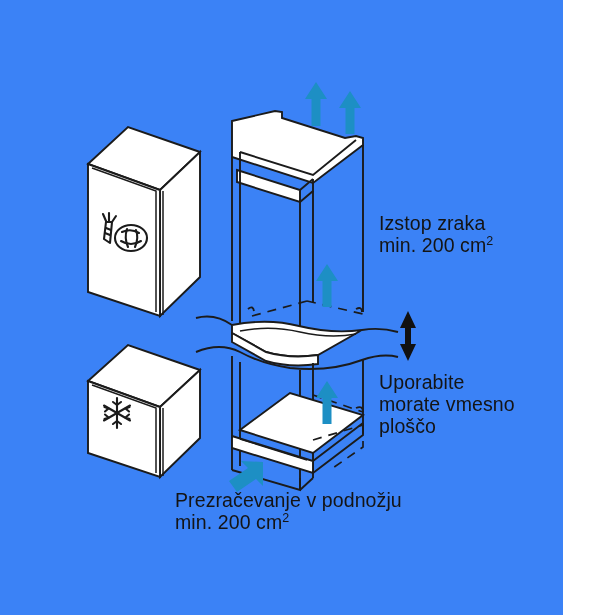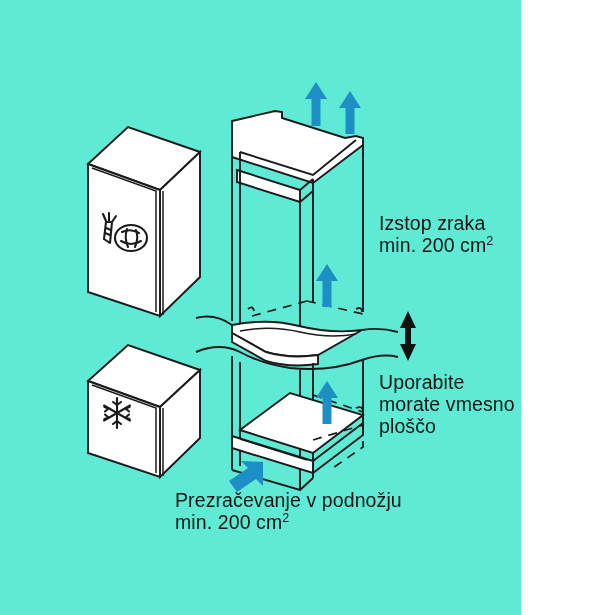--- a/index.html
+++ b/index.html
@@ -8,23 +8,23 @@
     background: #ffffff;
   }
   body {
     width: 615px;
     height: 615px;
     font-family: "Liberation Sans", sans-serif;
     overflow: hidden;
   }
   #diagram-root {
     position: relative;
-    width: 521px;
+    width: 563px;
     height: 615px;
-    background: #5eead4;
+    background: #3b82f6;
     text-align: center;
   }
   svg#scene {
     display: block;
     width: 615px;
     height: 615px;
   }
   .ln {
     fill: none;
     stroke: #1b1b1b;

